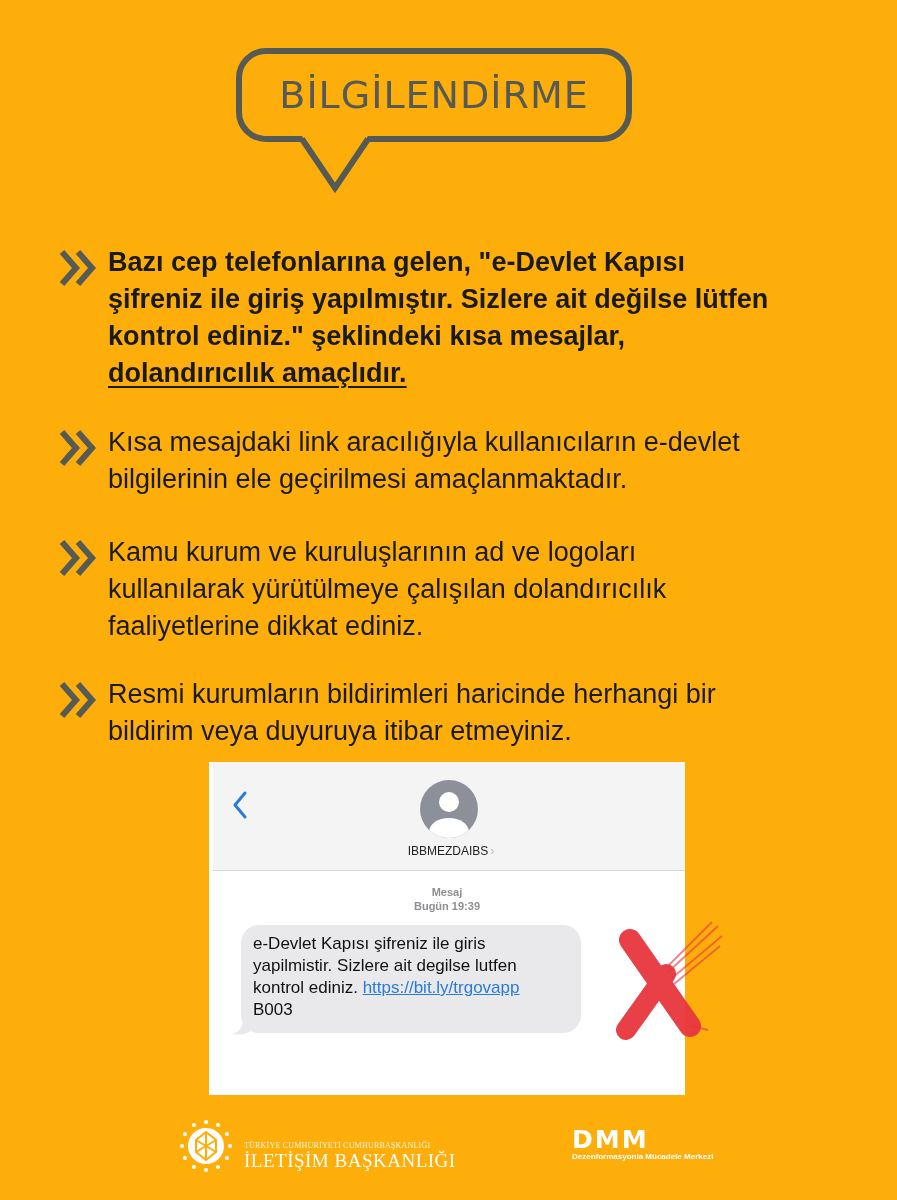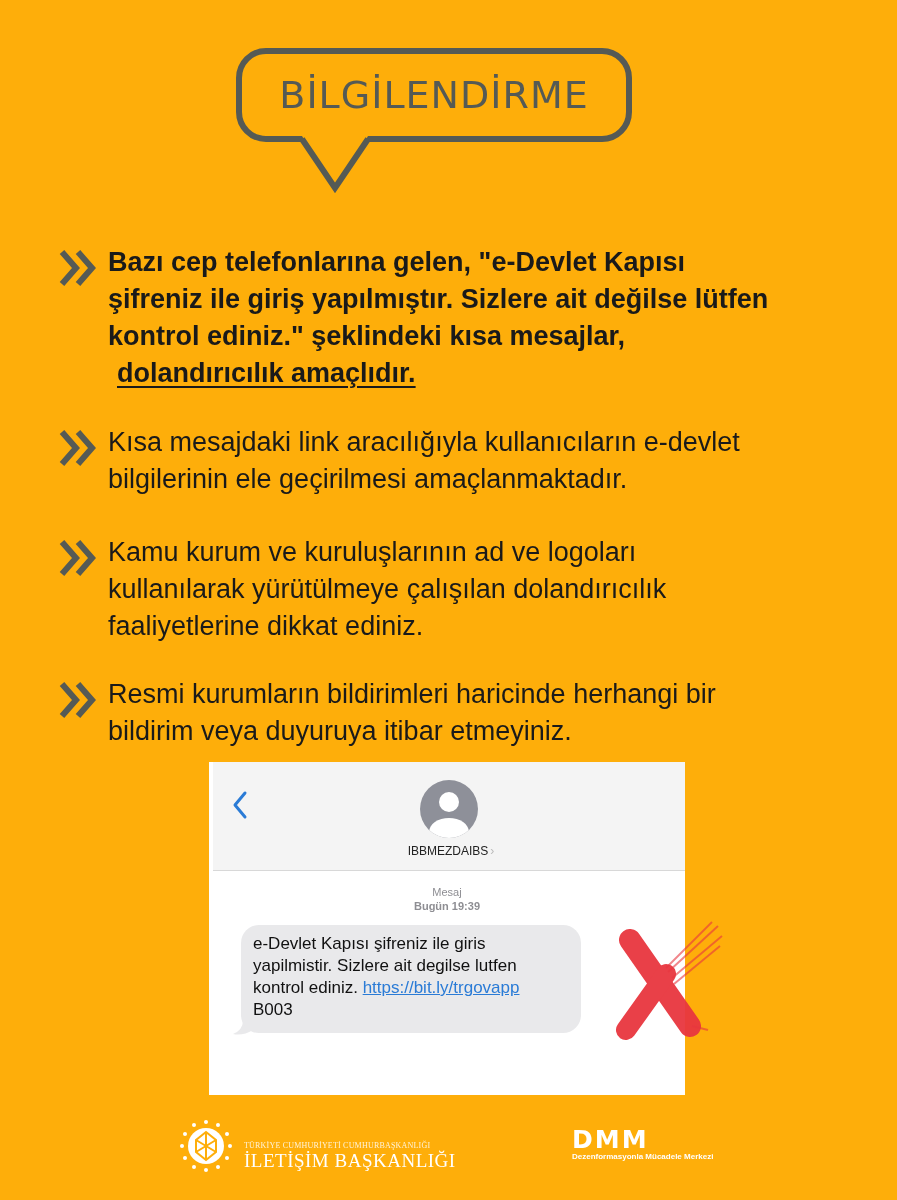--- a/index.html
+++ b/index.html
@@ -4,28 +4,28 @@
 <style>
   html,body{margin:0;padding:0;}
   body{width:897px;height:1200px;background:#FEAE0A;position:relative;overflow:hidden;font-family:"Liberation Sans",sans-serif;color:#1a1a1a;}
   .bubble{position:absolute;left:236px;top:48px;width:396px;height:94px;border:6px solid #555a55;border-radius:30px;box-sizing:border-box;}
   .bubble-tail{position:absolute;left:300px;top:136px;}
   .bubble-title{position:absolute;left:236px;top:48px;width:396px;height:94px;display:flex;align-items:center;justify-content:center;font-family:"DejaVu Sans",sans-serif;font-weight:normal;font-size:38px;color:#555a55;letter-spacing:1px;}
   .item{position:absolute;left:58px;display:flex;}
   .chev{width:50px;flex:0 0 50px;margin-top:6px;}
   .item-text{font-size:27px;line-height:37px;}
   .bold{font-weight:bold;}
-  .ul{text-decoration:underline;text-decoration-thickness:2px;text-underline-offset:4px;margin-left:9px;}
+  .ul{text-decoration:underline;text-decoration-thickness:2px;text-underline-offset:4px;}
   .panel{position:absolute;left:209px;top:762px;width:476px;height:333px;background:#ffffff;overflow:hidden;}
   .panel-head{position:absolute;left:4px;top:0;width:100%;height:108px;background:#f4f4f4;border-bottom:1px solid #d8d8d8;}
   .back{position:absolute;left:18px;top:28px;}
   .avatar{position:absolute;left:207px;top:18px;width:58px;height:58px;border-radius:50%;background:#8e9099;overflow:hidden;}
   .sender{position:absolute;left:0;top:82px;width:100%;text-align:center;font-size:12px;color:#222;}
   .sender .chev-r{color:#bbb;margin-left:2px;}
-  .meta{position:absolute;left:0;width:100%;text-align:center;font-size:11px;color:#8e8e93;}
+  .meta{position:absolute;left:0;width:100%;text-align:center;font-size:11px;color:#8e8e93;font-weight:bold;}
   .sms{position:absolute;left:32px;top:163px;width:340px;height:108px;background:#e9e9eb;border-radius:18px;box-sizing:border-box;padding:8px 12px;font-size:17px;line-height:22px;color:#111;}
   .sms a{color:#2a7bd6;text-decoration:underline;}
   .sms-tail{position:absolute;left:24px;top:258px;}
   .xmark{position:absolute;left:608px;top:918px;}
   .logo1{position:absolute;left:178px;top:1118px;display:flex;align-items:center;}
   .logo1 .small{font-family:"Liberation Serif",serif;font-size:8px;color:#fff3d9;letter-spacing:0.2px;}
   .logo1 .big{font-family:"Liberation Serif",serif;font-size:19px;color:#fff;letter-spacing:0.5px;}
   .logo2{position:absolute;left:560px;top:1128px;margin-left:12px;}
   .logo2 .big{font-family:"DejaVu Sans",sans-serif;font-weight:bold;font-size:25px;color:#fff;letter-spacing:2px;line-height:24px;}
   .logo2 .small{font-size:8px;color:#fff;font-weight:bold;}

